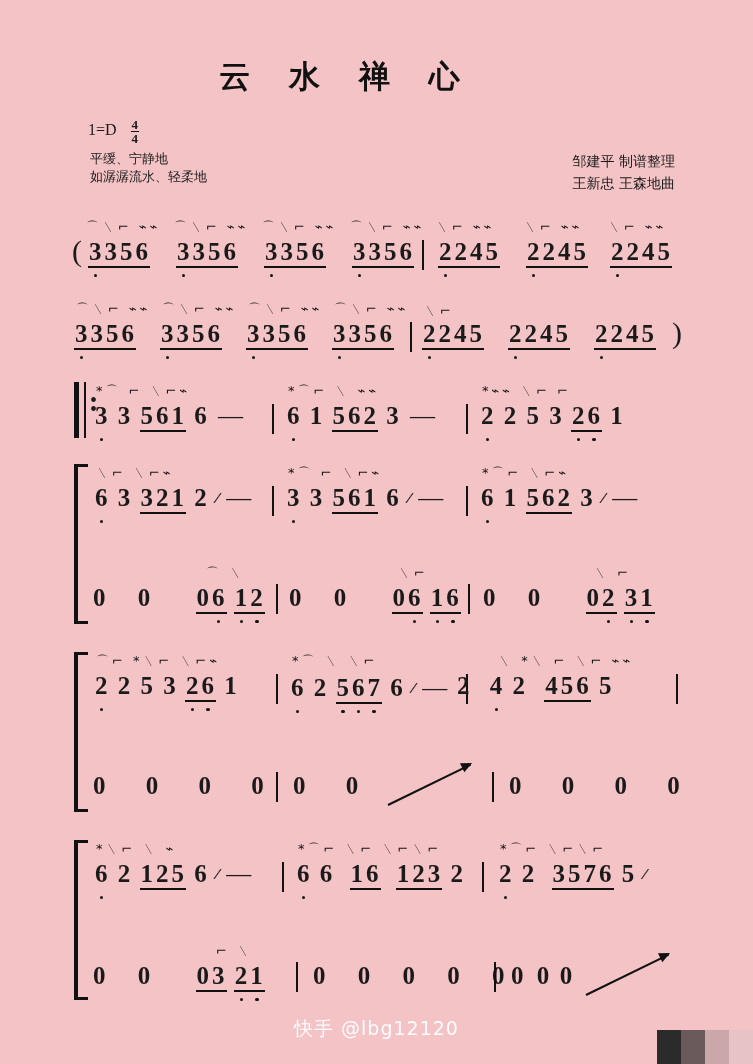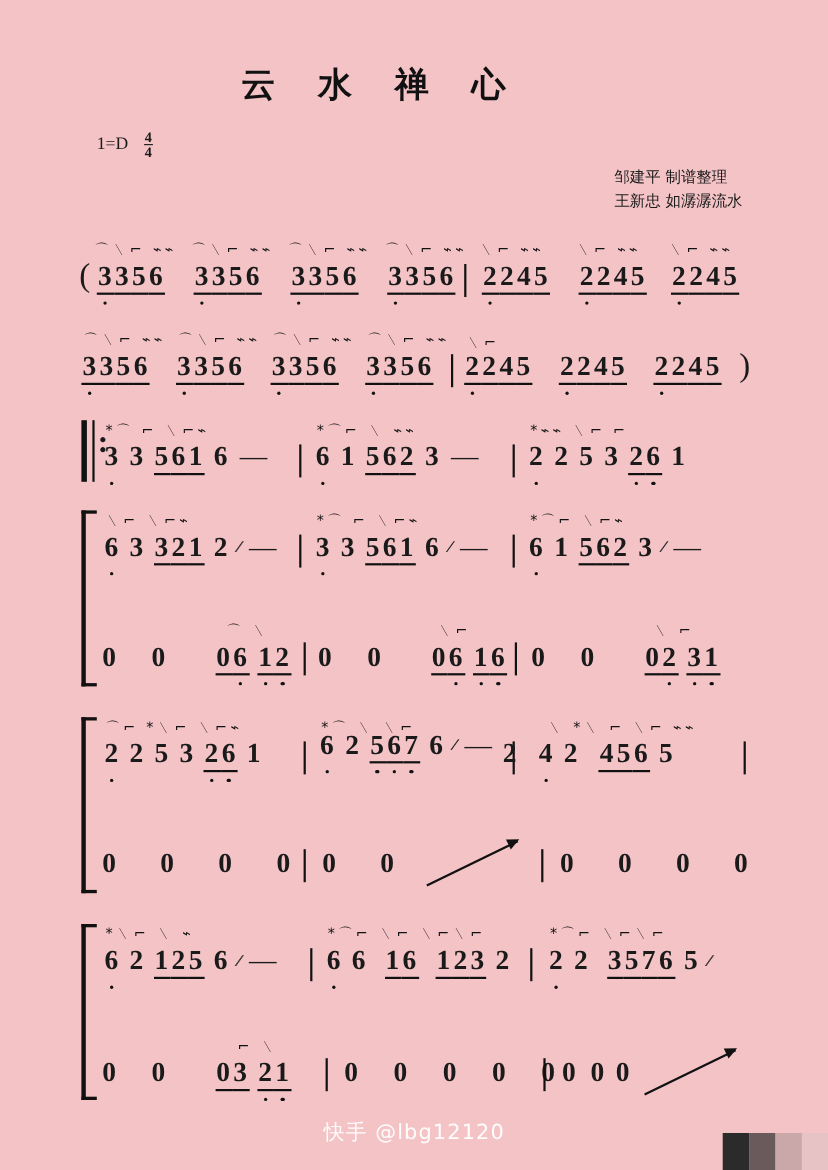--- a/index.html
+++ b/index.html
@@ -191,24 +191,28 @@
   <div class="title">云 水 禅 心</div>
 
   <div class="key-sig">
     <span>1=D</span>
     <span class="frac">
       <span class="num">4</span>
       <span class="den">4</span>
     </span>
   </div>
 
+  <div class="tempo">
+    <div>平缓、宁静地</div>
+    <div>如潺潺流水、轻柔地</div>
+  </div>
 
   <div class="credits">
     <div>邹建平  制谱整理</div>
-    <div>王新忠  如潺潺流水</div>
+    <div>王新忠  王森地曲</div>
   </div>
 
   <div class="system" style="top:218px;">
     <div class="notegroup paren" style="left:72px; top:16px;">(</div>
 
     <div class="orn" style="left:86px; top:0px;">⌒﹨⌐ ⌁⌁</div>
     <div class="notegroup" style="left:88px; top:20px;">
       <span class="note beam1 dotunder">3</span><span class="note beam1">3</span><span class="note beam1">5</span><span class="note beam1">6</span>
     </div>
 
@@ -406,21 +410,21 @@
       <span class="note">2</span>
       <span class="note">5</span>
       <span class="note">3</span>
       <span class="note beam1 dotunder">2</span><span class="note beam1 dotunder">6</span>
       <span class="note">1</span>
     </div>
 
     <div style="position:absolute;left:276px;top:24px;width:2px;height:30px;background:#111;"></div>
 
     <div class="orn" style="left:292px; top:2px;">*⌒ ﹨ ﹨⌐</div>
-    <div class="notegroup" style="left:290px; top:14px;">
+    <div class="notegroup" style="left:290px; top:24px;">
       <span class="note dotunder">6</span>
       <span class="note">2</span>
       <span class="note beam1 dotunder">5</span><span class="note beam1 dotunder">6</span><span class="note beam1 dotunder">7</span>
       <span class="note">6</span>
       <span class="slash">⁄⁄</span>
       <span class="dash">—</span>
     </div>
 
     <div style="position:absolute;left:466px;top:24px;width:2px;height:30px;background:#111;"></div>
 

